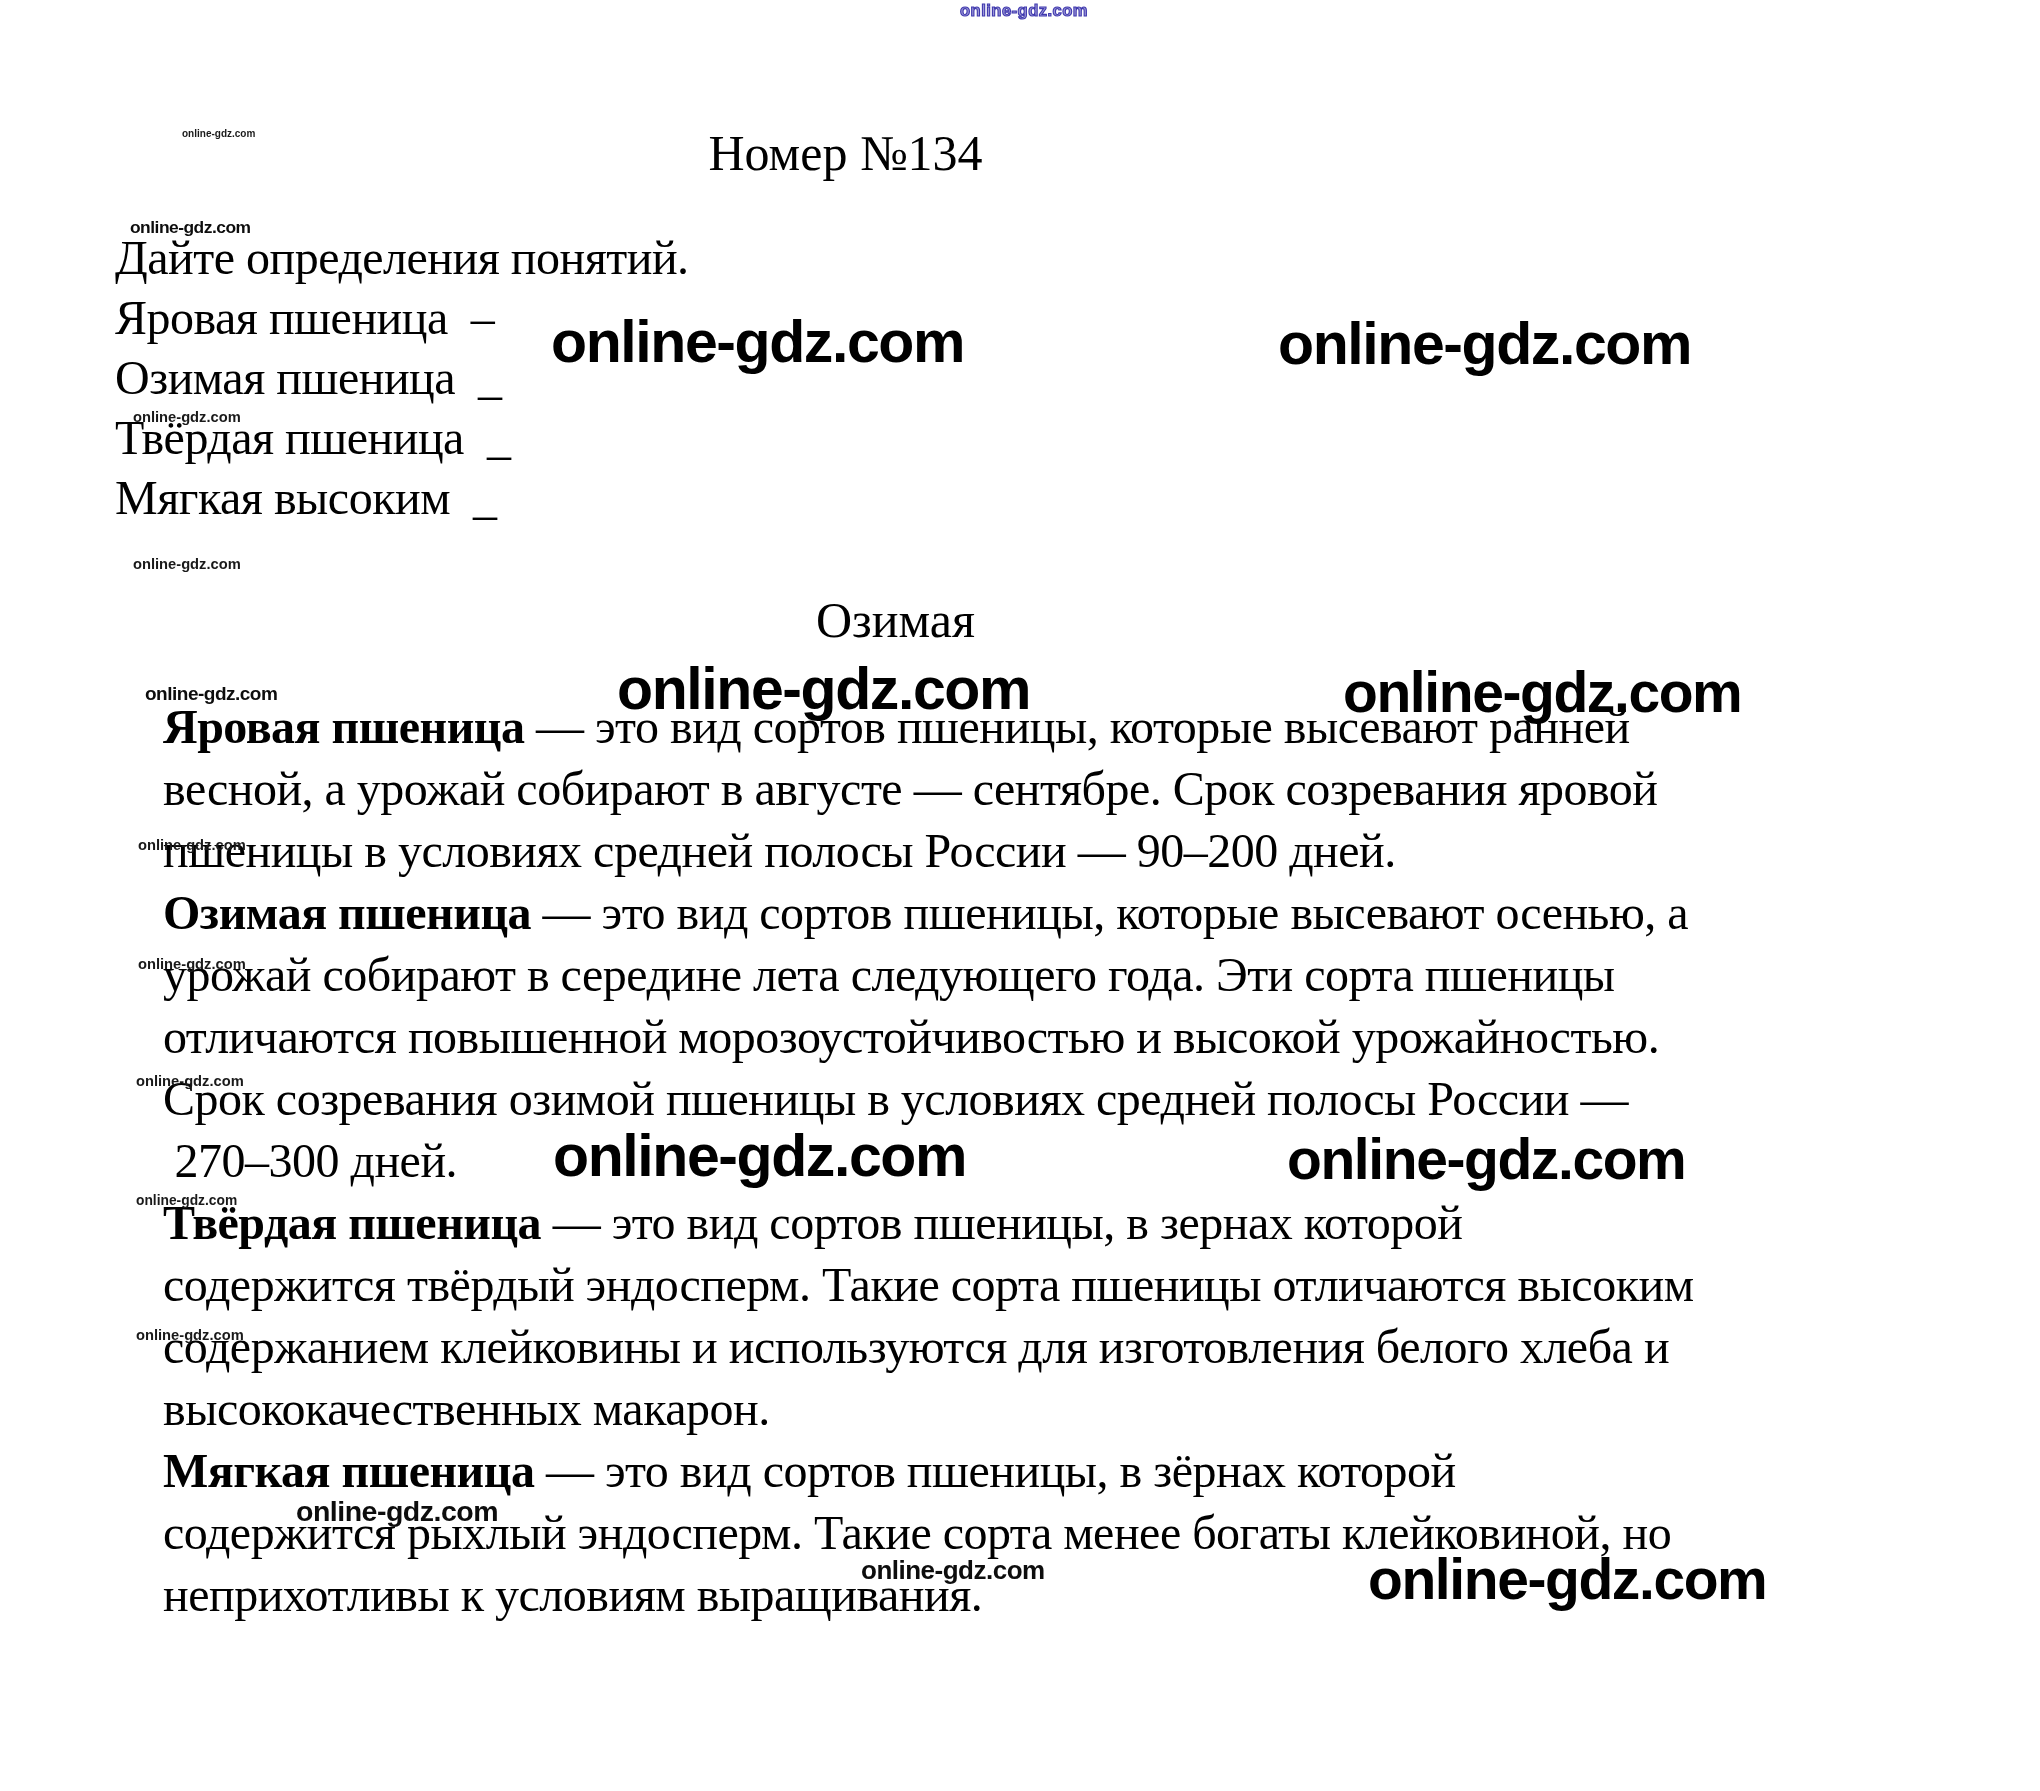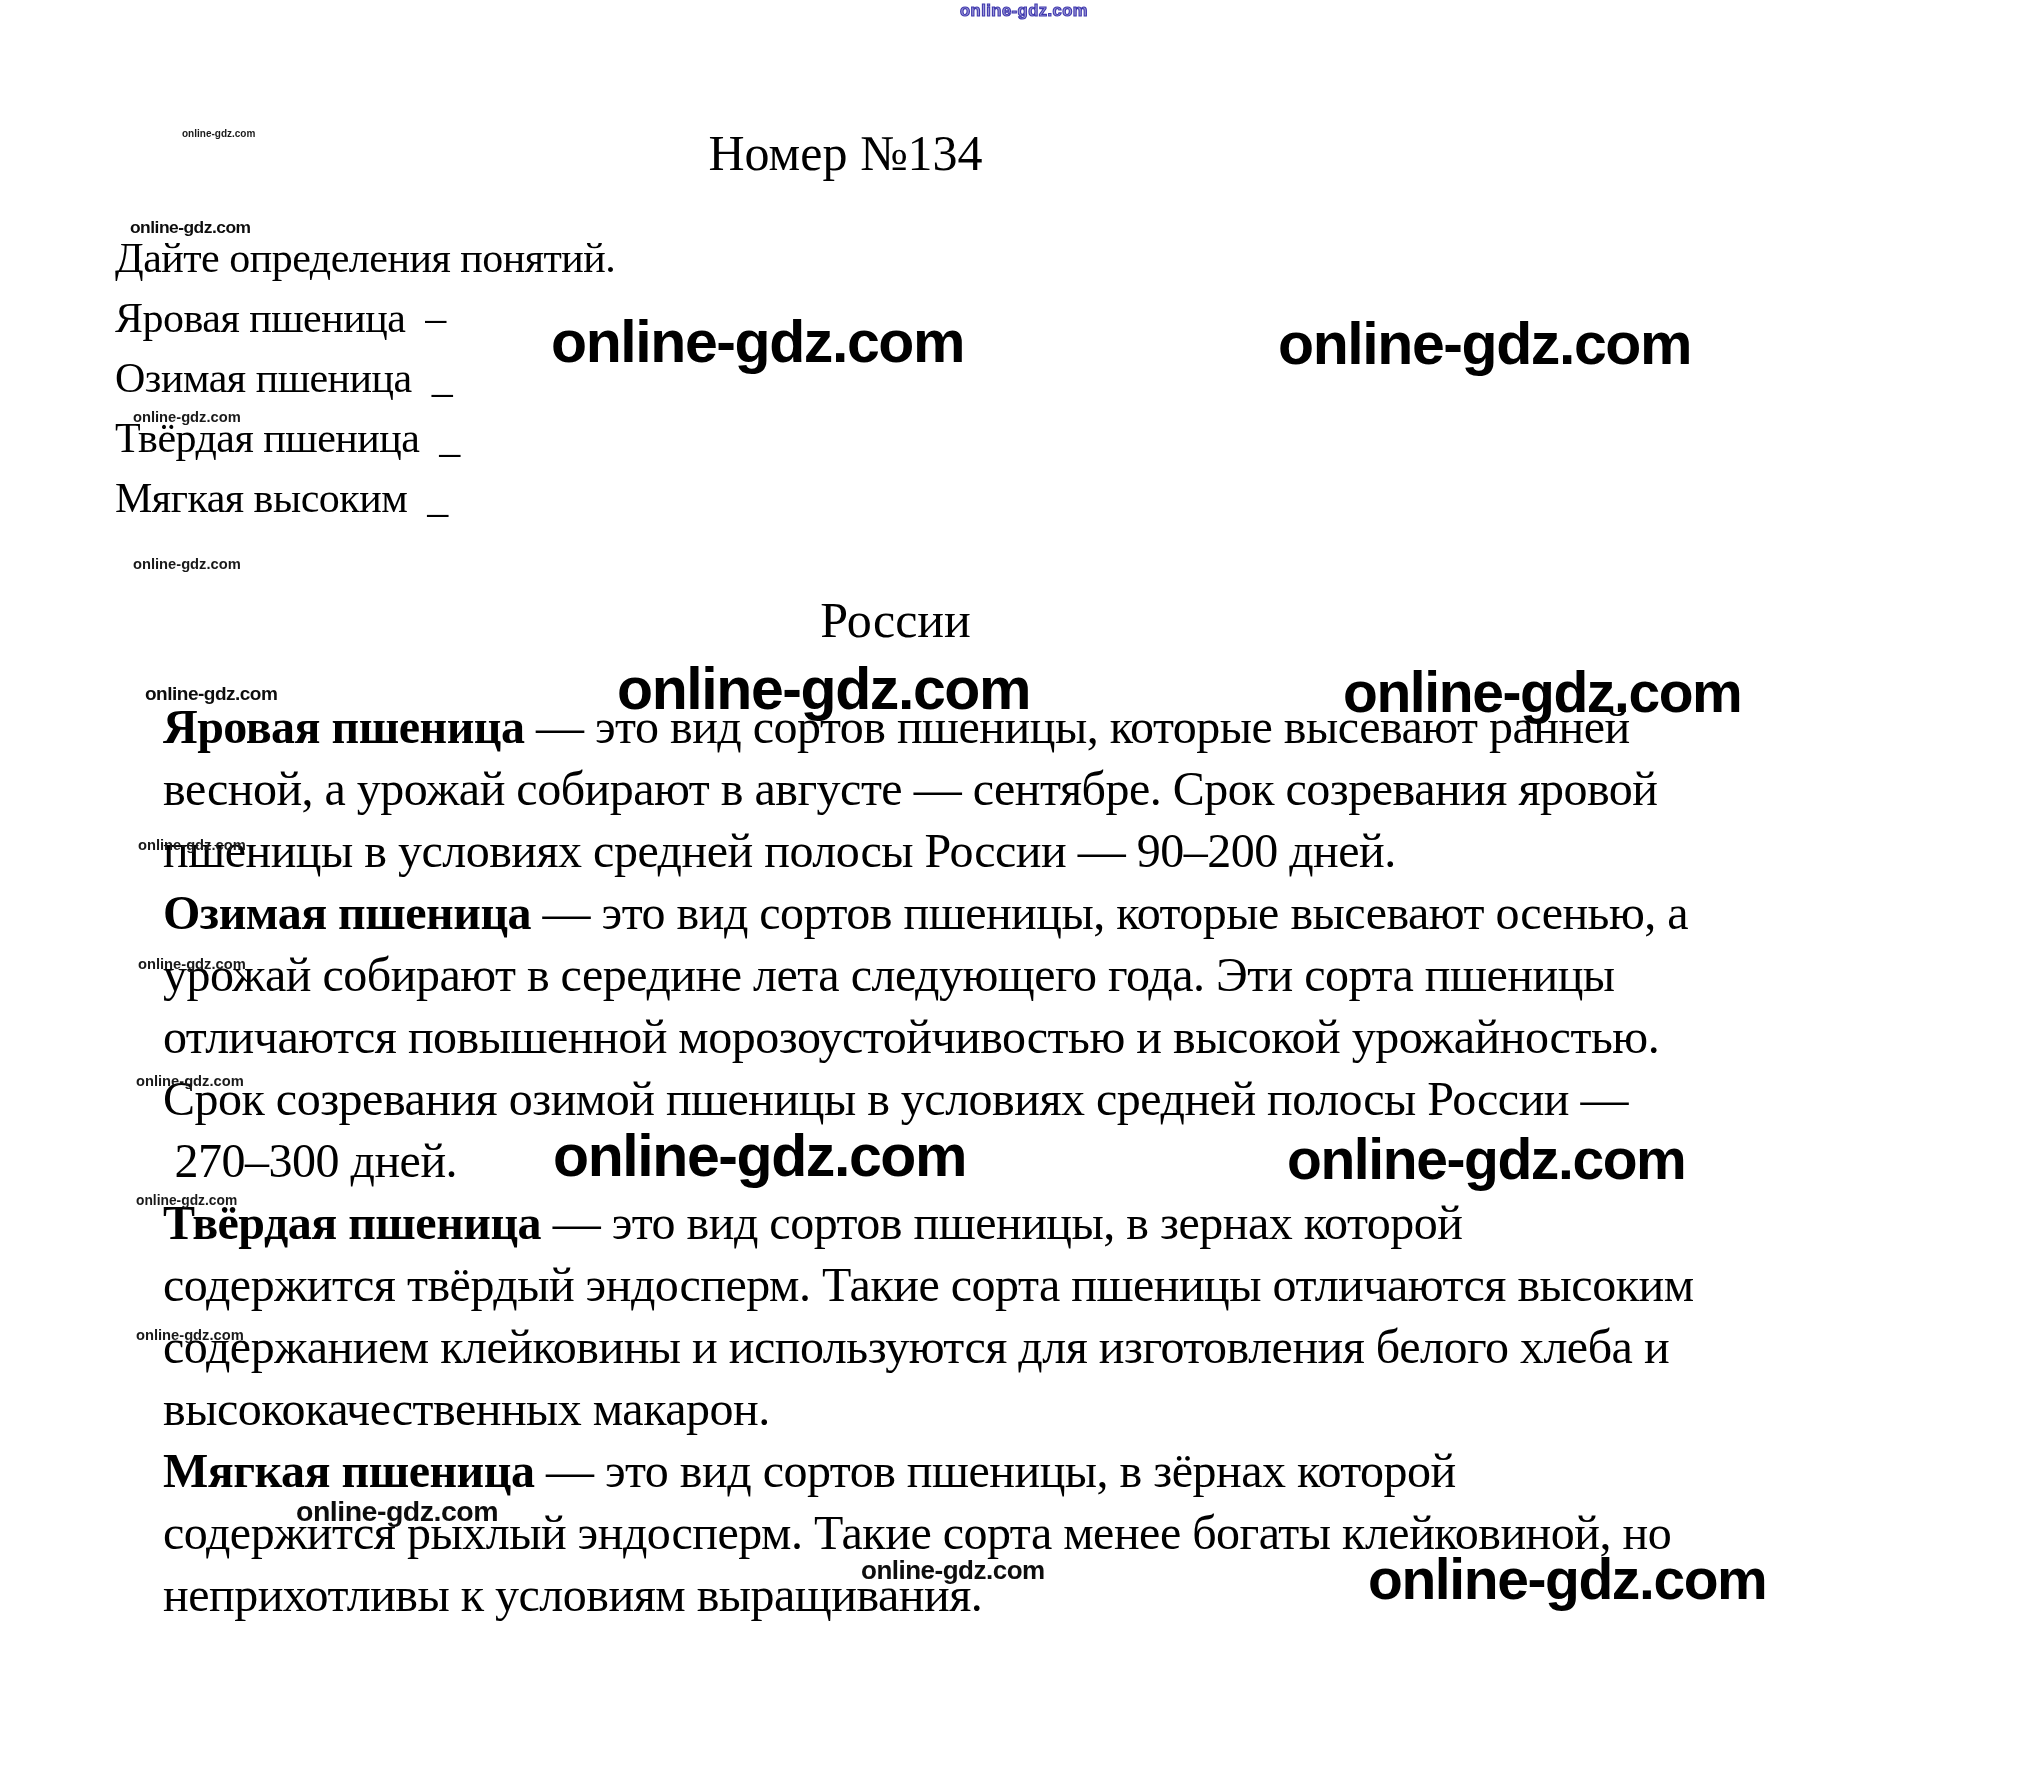--- a/index.html
+++ b/index.html
@@ -20,21 +20,21 @@
     font-size: 50px;
     line-height: 1.15;
     transform: translateX(-50px);
     z-index: 1;
   }
 
   .task-block {
     position: absolute;
     left: 115px; top: 228px;
     font-family: "Liberation Serif", "DejaVu Serif", serif;
-    font-size: 42px;
+    font-size: 48px;
     line-height: 60px;
     z-index: 1;
   }
 
   .solution-heading {
     position: absolute;
     top: 592px; left: 0; width: 100%;
     text-align: center;
     font-family: "Liberation Serif", "DejaVu Serif", serif;
     font-size: 50px;
@@ -102,21 +102,21 @@
   <div class="title-row">Номер №134</div>
 
   <div class="task-block">
       <div class="line">Дайте определения понятий.</div>
       <div class="line">Яровая пшеница  –</div>
       <div class="line">Озимая пшеница  _</div>
       <div class="line">Твёрдая пшеница  _</div>
       <div class="line">Мягкая высоким  _</div>
     </div>
 
-  <div class="solution-heading">России</div>
+  <div class="solution-heading">Озимая</div>
 
   <div class="solution-body">
       <div class="line"><b>Яровая пшеница</b> — это вид сортов пшеницы, которые высевают ранней</div>
       <div class="line">весной, а урожай собирают в августе — сентябре. Срок созревания яровой</div>
       <div class="line">пшеницы в условиях средней полосы России — 90–200 дней.</div>
       <div class="line"><b>Озимая пшеница</b> — это вид сортов пшеницы, которые высевают осенью, а</div>
       <div class="line">урожай собирают в середине лета следующего года. Эти сорта пшеницы</div>
       <div class="line">отличаются повышенной морозоустойчивостью и высокой урожайностью.</div>
       <div class="line">Срок созревания озимой пшеницы в условиях средней полосы России —</div>
       <div class="line"> 270–300 дней.</div>

